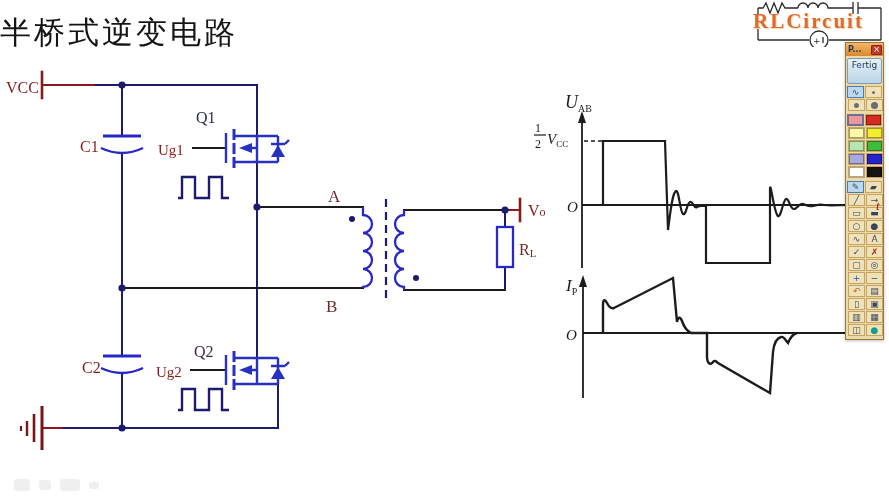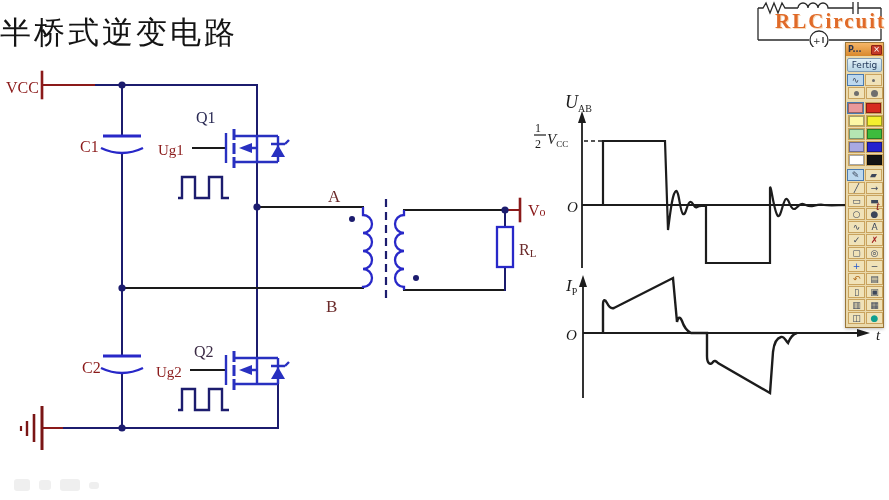--- a/index.html
+++ b/index.html
@@ -4,35 +4,35 @@
 <style>
   html,body{margin:0;padding:0;}
   body{width:889px;height:500px;position:relative;background:#ffffff;overflow:hidden;
        font-family:"DejaVu Sans",sans-serif;}
   
   .main-title{position:absolute;left:0;top:12px;width:889px;
     font-family:"Liberation Serif","DejaVu Serif",serif;font-size:31px;color:#141414;
     letter-spacing:3px;}
   
   .logo-box{position:absolute;left:753px;top:1px;width:133px;height:46px;z-index:3;}
-  .logo-text{position:absolute;left:0;top:8px;width:133px;text-align:right;
+  .logo-text{position:absolute;left:0;top:8px;width:133px;text-align:left;
     font-family:"Liberation Serif",serif;font-weight:bold;font-size:21px;color:#e06a28;
     letter-spacing:2px;text-shadow:1px 1px 0 #f7d9b8;}
   
   .diagram{position:absolute;left:0;top:0;z-index:1;}
   
   .paint-toolbar{position:absolute;left:845px;top:42px;width:39px;z-index:4;
     background:#ead9ab;border:1px solid #9a7638;box-shadow:0 1px 3px rgba(0,0,0,.25);
     box-sizing:border-box;}
   .pt-titlebar{height:13px;background:linear-gradient(#f6b668,#d8882c);display:flex;
     align-items:center;justify-content:space-between;padding:0 1px 0 2px;box-sizing:border-box;}
   .pt-title{font-size:8px;font-weight:bold;color:#2a3550;line-height:12px;}
   .pt-close{width:11px;height:10px;background:#c43a28;border:1px solid #8d2114;color:#fff;
     font-size:8px;line-height:8px;text-align:center;border-radius:1px;cursor:pointer;box-sizing:border-box;}
-  .pt-done{display:block;margin:2px 1px;width:35px;height:14px;background:linear-gradient(#e3f1f7,#b9d5e5);
+  .pt-done{display:block;margin:2px 1px;width:35px;height:26px;background:linear-gradient(#e3f1f7,#b9d5e5);
     border:1px solid #7f9bb5;border-radius:2px;font-size:9px;line-height:12px;text-align:center;
     color:#1d3355;box-sizing:border-box;}
   .pt-grid{display:flex;flex-wrap:wrap;width:37px;padding:0 0 2px 1px;box-sizing:border-box;}
   .pt-cell{width:17px;height:12px;margin:0 0 1px 0;border:1px solid #c9a35e;background:#f0e2b8;
     display:flex;align-items:center;justify-content:center;font-size:9px;line-height:9px;
     color:#3c465a;box-sizing:border-box;cursor:pointer;overflow:hidden;}
   .pt-cell + .pt-cell{margin-left:1px;}
   .pt-cell.sel{background:#bcd8ee;border-color:#4a7ab0;}
   .pt-swatch{width:13px;height:8px;border:1px solid rgba(0,0,0,.35);}
   .pt-dot{border-radius:50%;background:#6e6e6e;}

